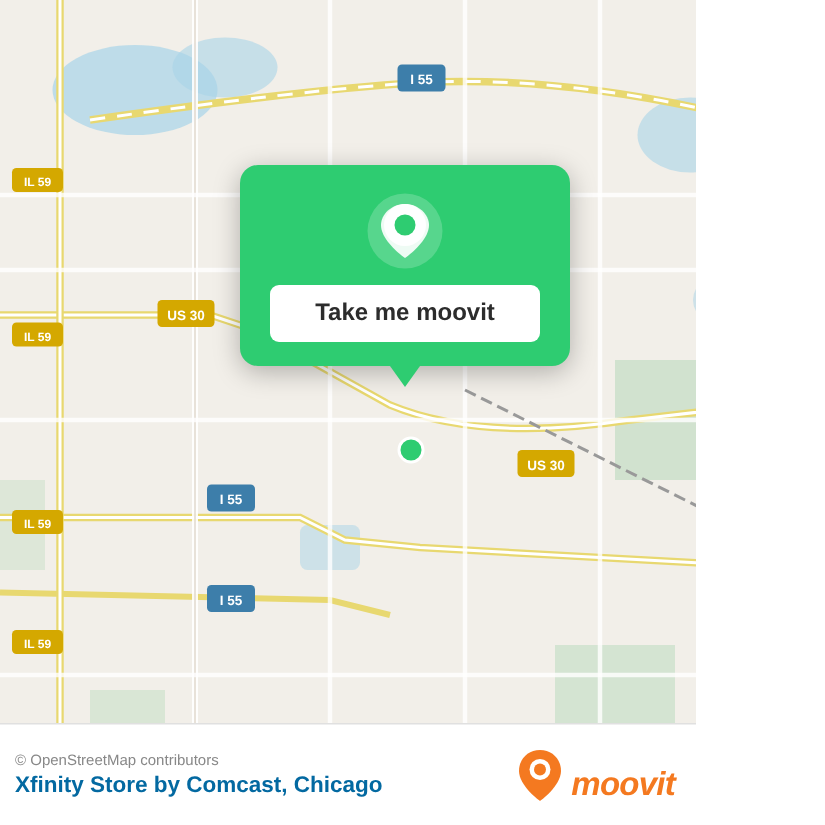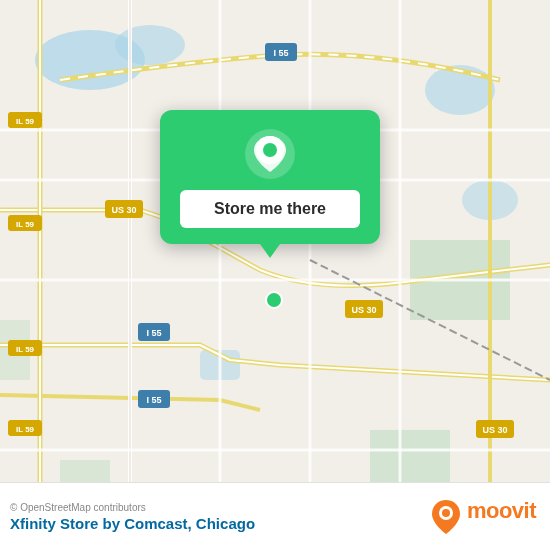--- a/index.html
+++ b/index.html
@@ -6,21 +6,21 @@
 
     body {
       width: 550px;
       height: 550px;
       overflow: hidden;
       font-family: Arial, sans-serif;
       position: relative;
     }
 
     #map-container {
-      width: 550px;
+      width: 464px;
       height: 550px;
       position: relative;
       background-color: #e8e0d8;
       overflow: hidden;
     }
 
     
     #map-svg {
       position: absolute;
       inset: 0;
@@ -102,22 +102,23 @@
     }
 
     .store-name {
       font-size: 15px;
       font-weight: 600;
       color: #0369a1;
     }
 
     .moovit-logo {
       display: flex;
-      align-items: flex-start;
+      align-items: flex-end;
       gap: 5px;
+      font-style: italic;
     }
 
     .moovit-pin {
       width: 32px;
       height: 38px;
     }
 
     .moovit-text {
       font-size: 22px;
       font-weight: 700;
@@ -212,21 +213,21 @@
 
   <div class="popup-card">
 
     <svg class="pin-icon" viewBox="0 0 52 52">
       <circle cx="26" cy="26" r="25" fill="rgba(255,255,255,0.2)"></circle>
       <circle cx="26" cy="22" r="14" fill="white" opacity="0.95"></circle>
       <path d="M26 8 C17 8 10 15 10 22 C10 33 26 44 26 44 C26 44 42 33 42 22 C42 15 35 8 26 8Z" fill="white" opacity="0.9"></path>
       <circle cx="26" cy="22" r="7" fill="#2ecc71"></circle>
     </svg>
 
-    <button class="take-me-there-btn">Store me there</button>
+    <button class="take-me-there-btn">Take me moovit</button>
   </div>
 
   <div class="bottom-bar">
     <div class="bottom-left">
       <span class="attribution">© OpenStreetMap contributors</span>
       <span class="store-name">Xfinity Store by Comcast, Chicago</span>
     </div>
 
     <div class="moovit-logo">
 

